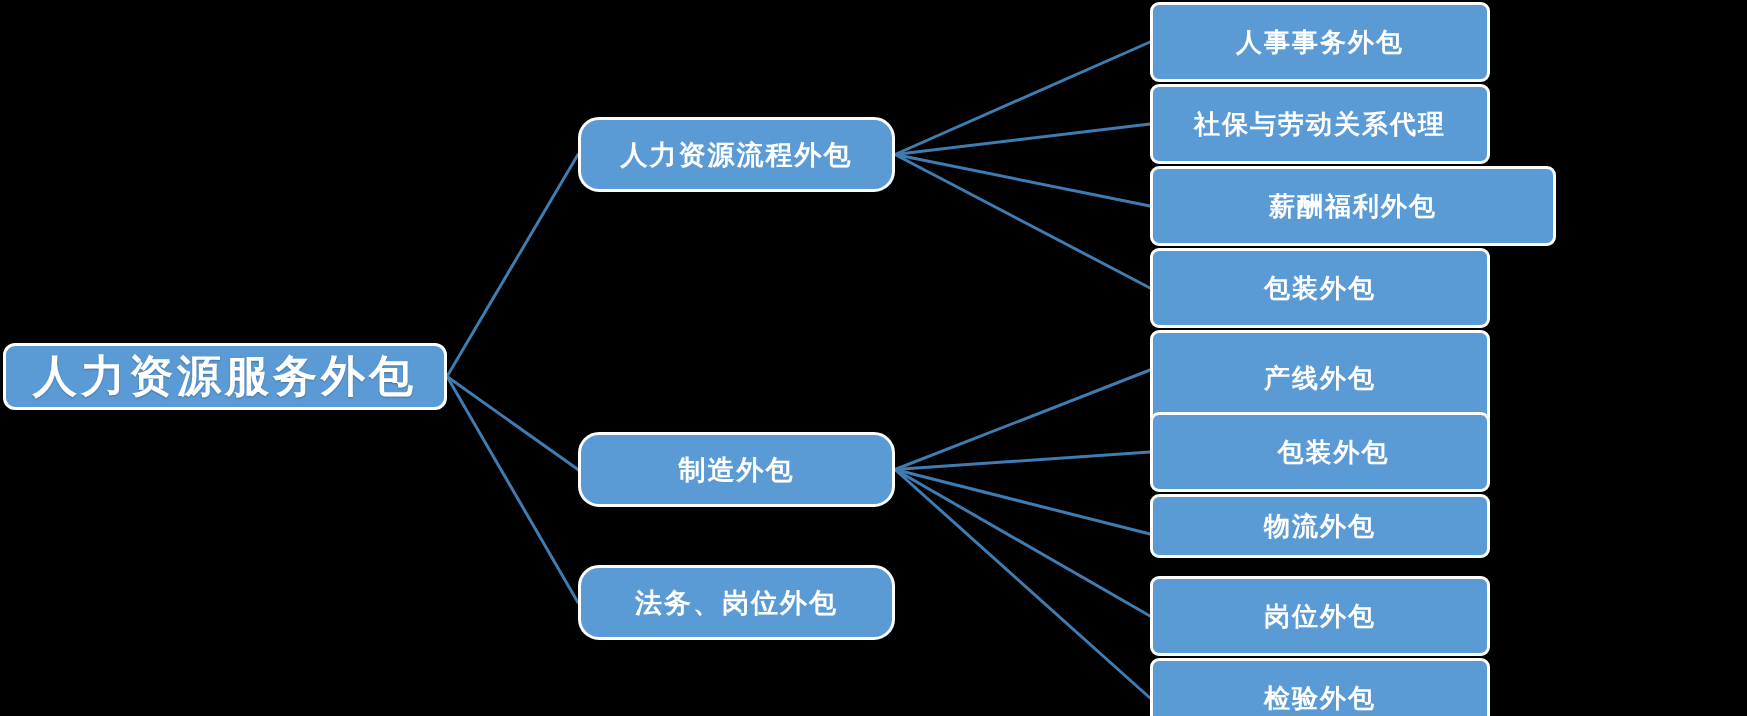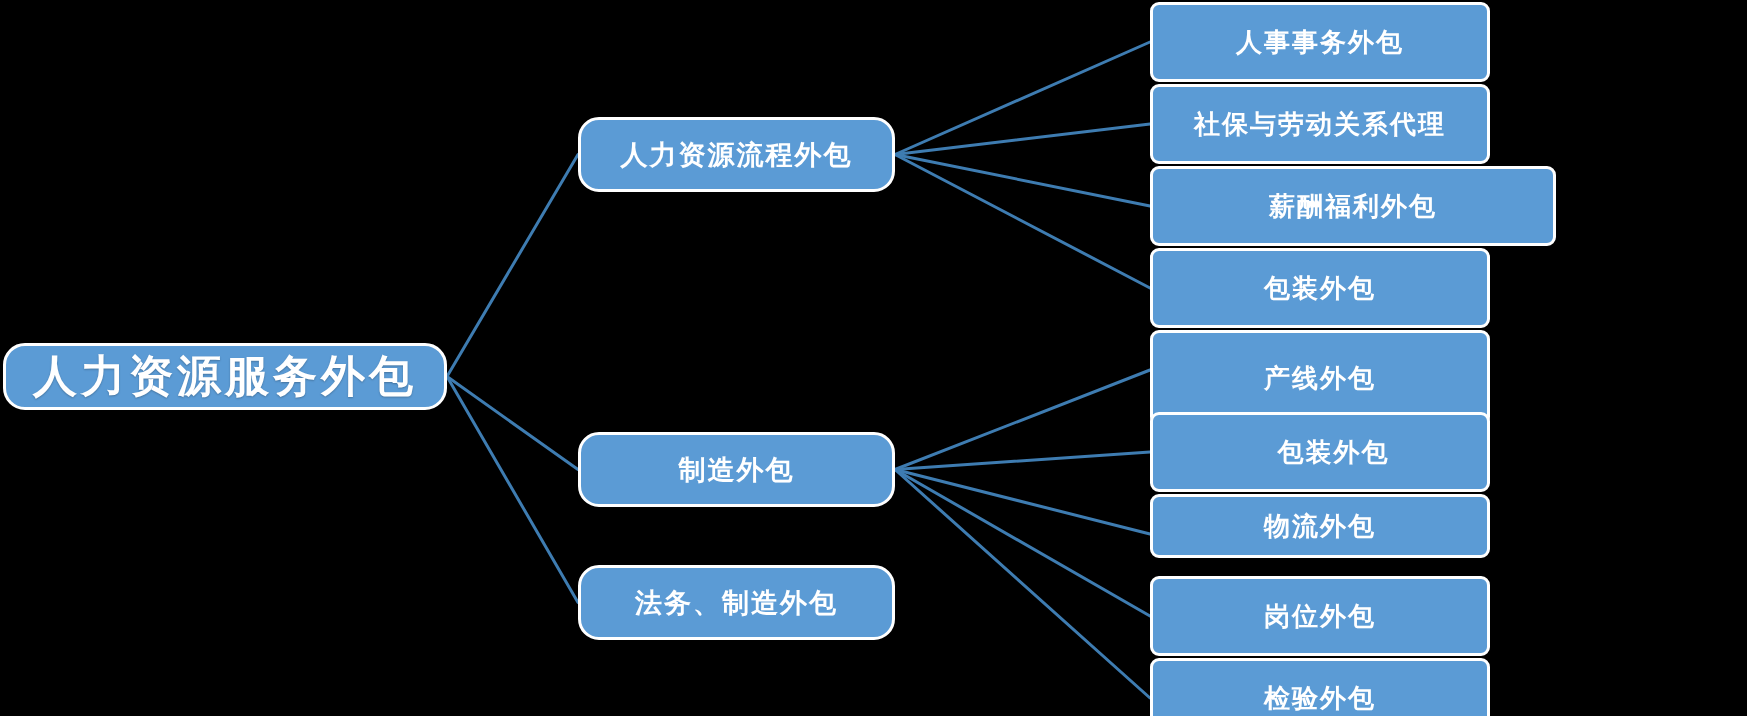--- a/index.html
+++ b/index.html
@@ -20,21 +20,21 @@
     border-radius:10px;
     display:flex;
     align-items:center;
     justify-content:center;
     color:#ffffff;
     text-align:right;
     letter-spacing:2px;
     z-index:2;
   }
   .node.root{
-    border-radius:22px;
+    border-radius:12px;
     font-size:44px;
     font-weight:bold;
     letter-spacing:4px;
     text-shadow:0 1px 2px rgba(0,0,0,.25);
   }
   .node.mid{
     font-size:27px;
     font-weight:bold;
     border-radius:21px;
   }
@@ -70,16 +70,16 @@
       <div class="node leaf" style="left: 1150px; top: 2px; width: 340px; height: 80px;">人事事务外包</div>
       <div class="node leaf" style="left: 1150px; top: 84px; width: 340px; height: 80px;">社保与劳动关系代理</div>
       <div class="node leaf" style="left: 1150px; top: 166px; width: 406px; height: 80px;">薪酬福利外包</div>
       <div class="node leaf" style="left: 1150px; top: 248px; width: 340px; height: 80px;">包装外包</div>
       <div class="node mid" style="left: 578px; top: 432px; width: 317px; height: 75px;">制造外包</div>
       <div class="node leaf" style="left: 1150px; top: 330px; width: 340px; height: 96px;">产线外包</div>
       <div class="node leaf" style="left: 1150px; top: 412px; width: 340px; height: 80px; padding-left: 27px;">包装外包</div>
       <div class="node leaf" style="left: 1150px; top: 494px; width: 340px; height: 64px;">物流外包</div>
       <div class="node leaf" style="left: 1150px; top: 576px; width: 340px; height: 80px;">岗位外包</div>
       <div class="node leaf" style="left: 1150px; top: 658px; width: 340px; height: 80px;">检验外包</div>
-      <div class="node mid" style="left: 578px; top: 565px; width: 317px; height: 75px;">法务、制造外包</div>
+      <div class="node mid" style="left: 578px; top: 565px; width: 317px; height: 75px;">法务、岗位外包</div>
     </div>
 
 </div>
 
 </body></html>

